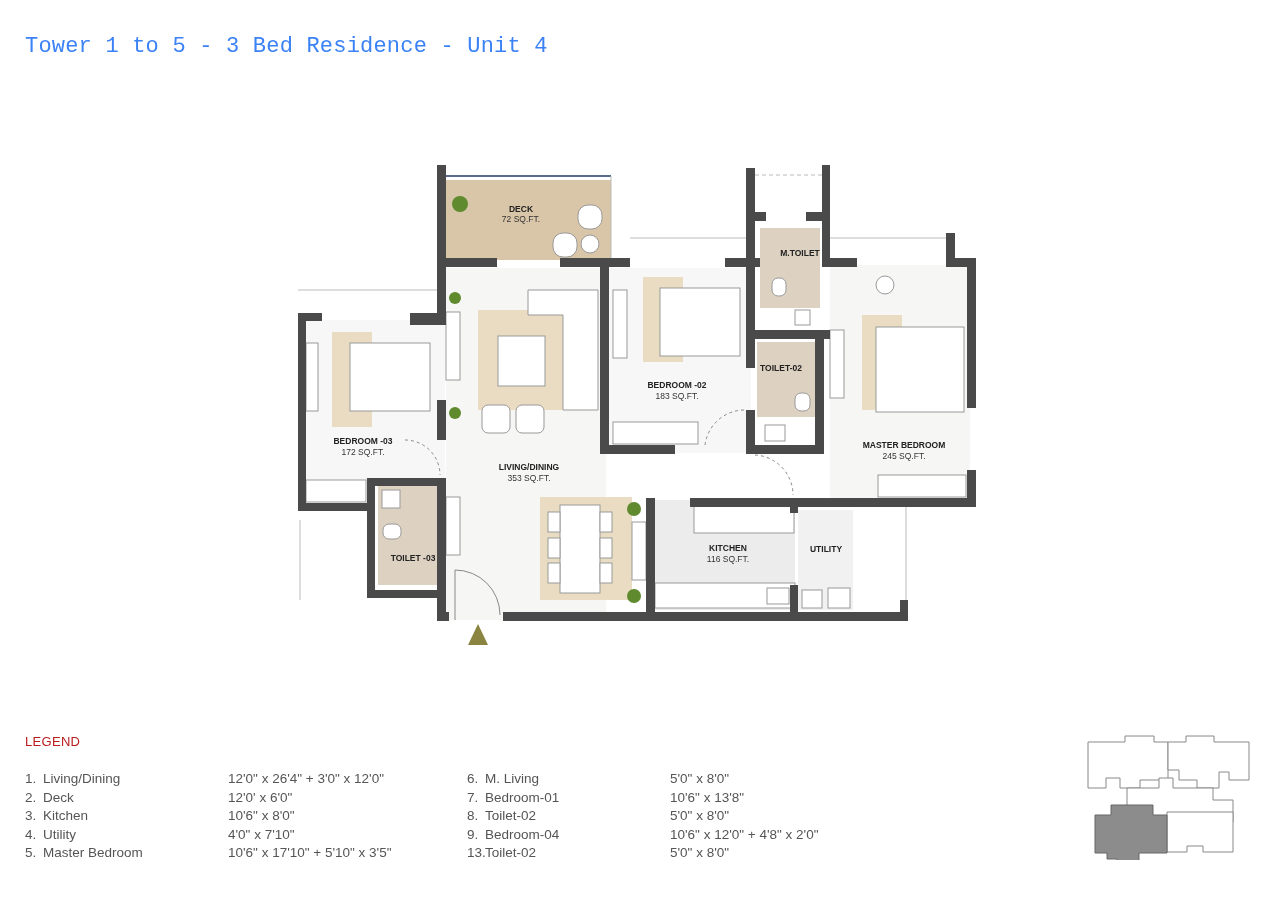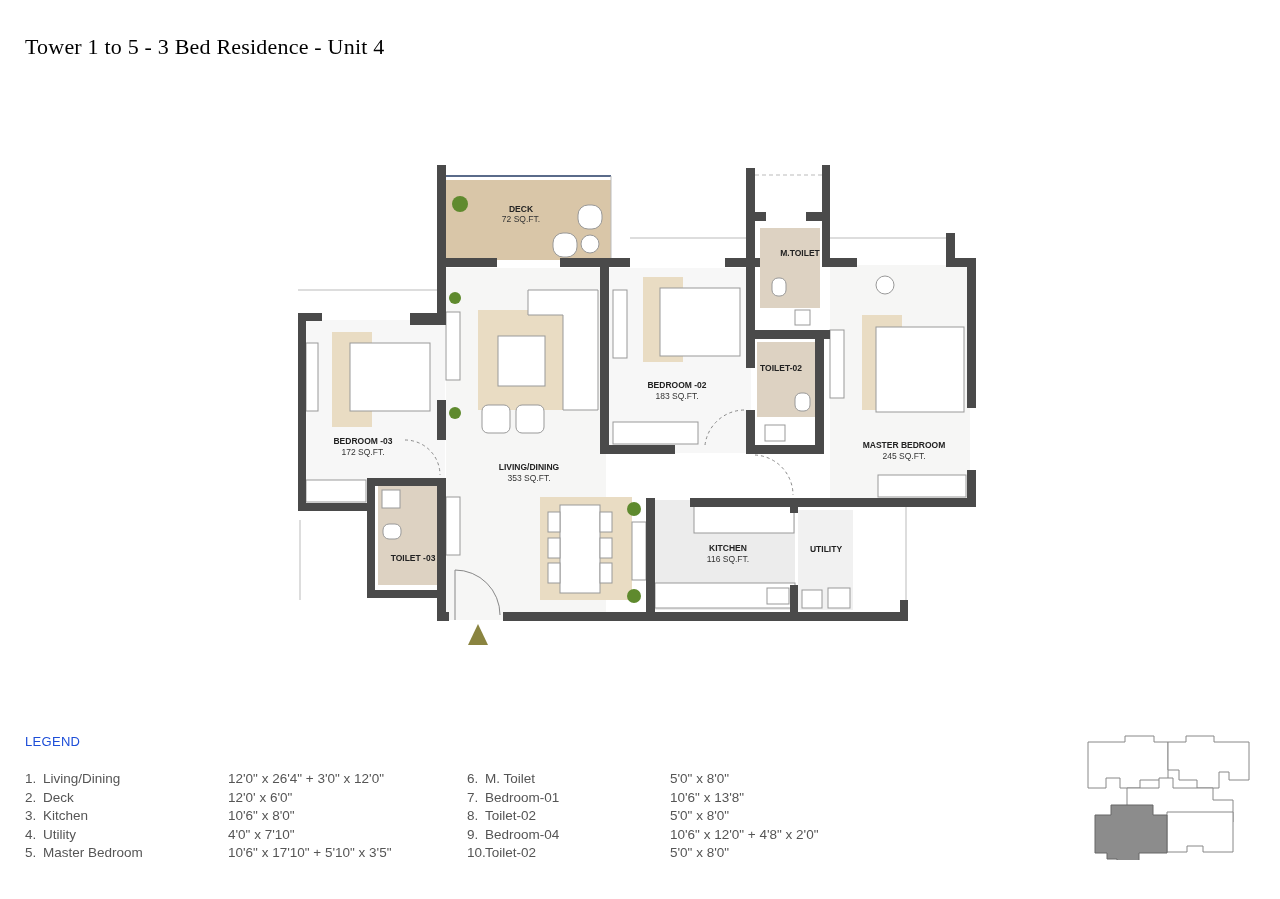--- a/index.html
+++ b/index.html
@@ -1,21 +1,21 @@
 <!DOCTYPE html>
 <html><head>
 <meta charset="utf-8">
 <style>
   html, body { margin:0; padding:0; background:#ffffff; }
   body { width:1280px; height:899px; position:relative; overflow:hidden; font-family:"Liberation Sans", sans-serif; color:#444; }
-  .title { position:absolute; left:25px; top:34px; font-family:Liberation Serif, serif; font-size:22px; color:#000000; letter-spacing:0.2px; }
+  .title { position:absolute; left:25px; top:34px; font-family:Liberation Mono, monospace; font-size:22px; color:#3b82f6; letter-spacing:0.2px; }
   .plan { position:absolute; left:0; top:0; width:1280px; height:700px; }
   .room-label { font-family:"Liberation Sans", sans-serif; font-size:8.5px; font-weight:bold; fill:#222; }
   .room-area { font-family:"Liberation Sans", sans-serif; font-size:8.5px; fill:#333; }
-  .legend-title { position:absolute; left:25px; top:734px; font-size:13px; color:#1d4ed8; letter-spacing:0.3px; }
+  .legend-title { position:absolute; left:25px; top:734px; font-size:13px; color:#b91c1c; letter-spacing:0.3px; }
   .legend-col { position:absolute; top:770px; font-size:13.5px; color:#555; line-height:18.5px; }
   .legend-col .row { display:flex; white-space:nowrap; }
   .legend-col .num { width:18px; }
   .legend-col .name { width:185px; }
   .legend-col .dim { }
   .keyplan { position:absolute; left:1085px; top:730px; width:165px; height:130px; }
 </style>
 </head>
 <body>
 
@@ -194,40 +194,40 @@
   <div class="row">
       <span class="num">5.</span>
       <span class="name">Master Bedroom</span>
       <span class="dim">10'6" x 17'10" + 5'10" x 3'5"</span>
     </div>
 </div>
 
 <div class="legend-col" style="left:467px;">
   <div class="row">
       <span class="num">6.</span>
-      <span class="name">M. Toilet</span>
+      <span class="name">M. Living</span>
       <span class="dim">5'0" x 8'0"</span>
     </div>
   <div class="row">
       <span class="num">7.</span>
       <span class="name">Bedroom-01</span>
       <span class="dim">10'6" x 13'8"</span>
     </div>
   <div class="row">
       <span class="num">8.</span>
       <span class="name">Toilet-02</span>
       <span class="dim">5'0" x 8'0"</span>
     </div>
   <div class="row">
       <span class="num">9.</span>
       <span class="name">Bedroom-04</span>
       <span class="dim">10'6" x 12'0" + 4'8" x 2'0"</span>
     </div>
   <div class="row">
-      <span class="num">10.</span>
+      <span class="num">13.</span>
       <span class="name">Toilet-02</span>
       <span class="dim">5'0" x 8'0"</span>
     </div>
 </div>
 
 <svg class="keyplan" viewBox="0 0 165 130" xmlns="http://www.w3.org/2000/svg">
   <g fill="#fff" stroke="#888" stroke-width="1">
     <path d="M3 12 h37 v-6 h29 v6 h14 v38 h-28 v8 h-20 v-10 h-14 v10 h-18 z"></path>
     <path d="M83 12 h18 v-6 h28 v6 h35 v38 h-20 v-8 h-10 v16 h-22 v-8 h-18 v-10 h-11 z"></path>
     <path d="M42 58 h32 v-10 h14 v10 h40 v12 h20 v22 h-60 v6 h-18 v-6 h-28 z"></path>

